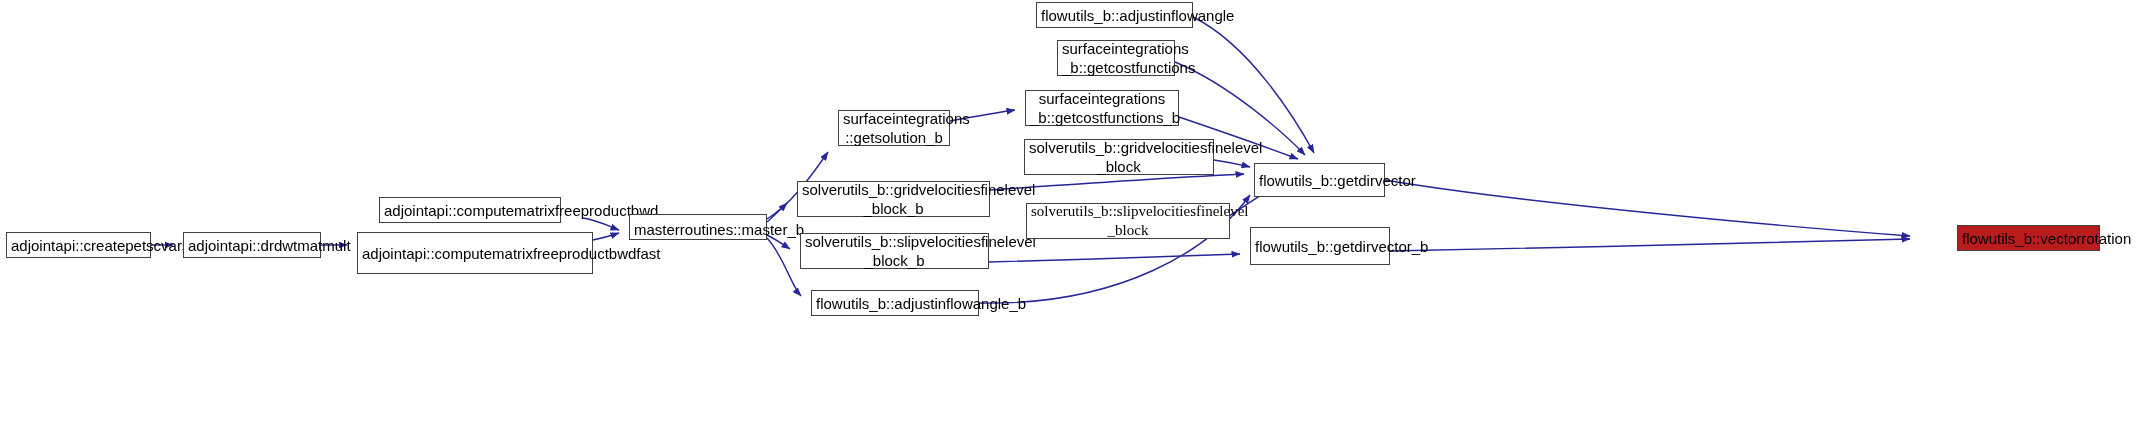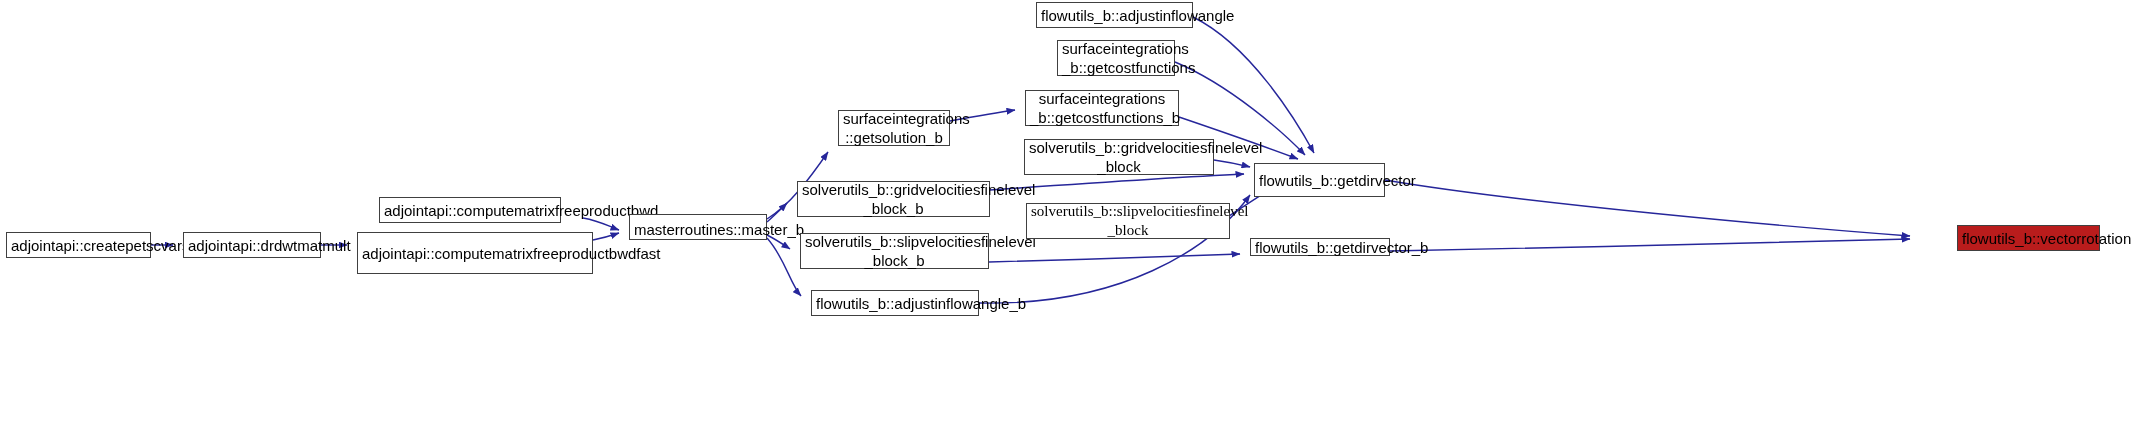--- a/index.html
+++ b/index.html
@@ -102,16 +102,16 @@
       <div class="node" style="left: 1036px; top: 2px; width: 157px; height: 26px;"><span class="node-label">flowutils_b::adjustinflowangle</span></div>
       <div class="node" style="left: 1057px; top: 40px; width: 118px; height: 36px;"><span class="node-label">surfaceintegrations
 _b::getcostfunctions</span></div>
       <div class="node" style="left: 1025px; top: 90px; width: 154px; height: 36px;"><span class="node-label">surfaceintegrations
 _b::getcostfunctions_b</span></div>
       <div class="node" style="left: 1024px; top: 139px; width: 190px; height: 36px;"><span class="node-label">solverutils_b::gridvelocitiesfinelevel
 _block</span></div>
       <div class="node" style="left: 1026px; top: 203px; width: 204px; height: 36px; font-family: Liberation Serif, serif;"><span class="node-label">solverutils_b::slipvelocitiesfinelevel
 _block</span></div>
       <div class="node" style="left: 1254px; top: 163px; width: 131px; height: 34px;"><span class="node-label">flowutils_b::getdirvector</span></div>
-      <div class="node" style="left: 1250px; top: 238px; width: 140px; height: 18px;"><span class="node-label">flowutils_b::getdirvector_b</span></div>
+      <div class="node" style="left: 1250px; top: 227px; width: 140px; height: 38px;"><span class="node-label">flowutils_b::getdirvector_b</span></div>
       <div class="node highlight" style="left: 1920px; top: 225px; width: 143px; height: 26px;"><span class="node-label">flowutils_b::vectorrotation</span></div>
     </div>
 </div>
 
 </body></html>

